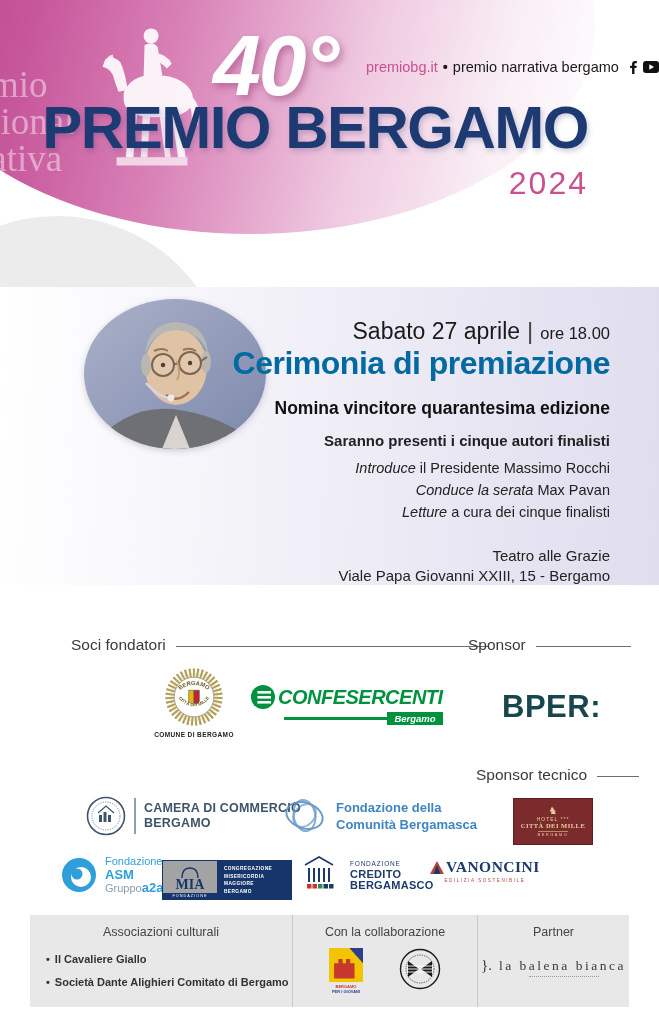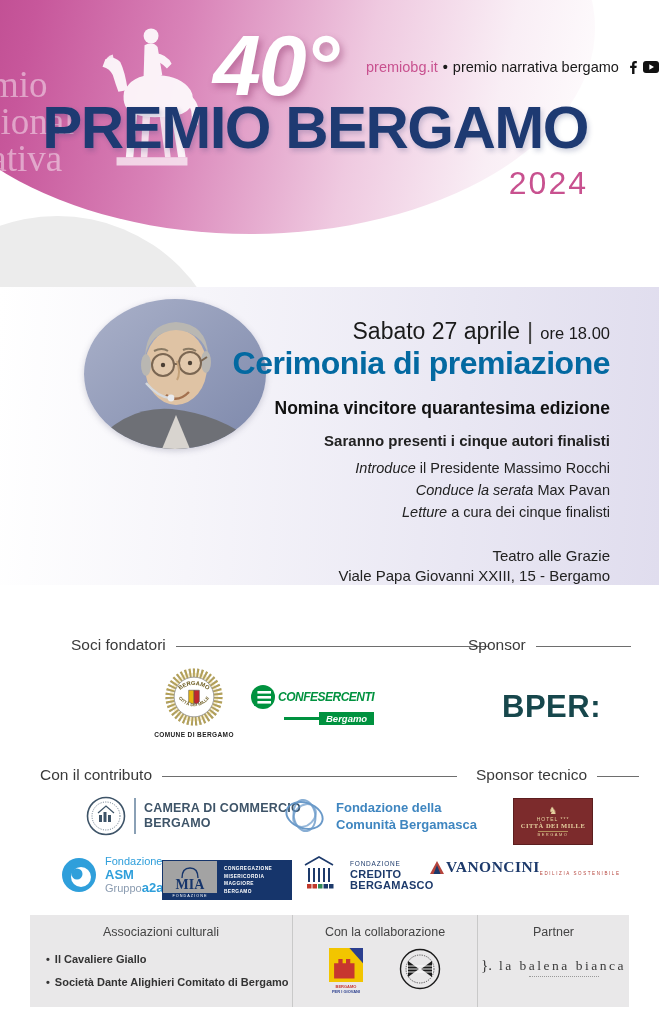--- a/index.html
+++ b/index.html
@@ -46,21 +46,21 @@
   
   .secrow{position:absolute;display:flex;align-items:flex-start;}
   .secrow .lbl{font-size:15.5px;color:#3a3a3a;white-space:nowrap;}
   .secrow .rule{flex:1;border-top:1.7px solid #6e6e6e;margin:10px 0 0 10px;}
   
   .logo{position:absolute;display:flex;align-items:center;}
   .comune{left:138px;top:666px;width:112px;flex-direction:column;}
   .comune .cap{font-size:6.5px;font-weight:bold;letter-spacing:.4px;color:#222;margin-top:3px;}
   .conf{left:250px;top:684px;flex-direction:column;align-items:flex-start;}
   .conf .row1{display:flex;align-items:center;gap:2px;}
-  .conf .name{color:#00923f;font-weight:bold;font-style:italic;font-size:12px;letter-spacing:-.5px;text-align:center;}
+  .conf .name{color:#00923f;font-weight:bold;font-style:italic;font-size:20px;letter-spacing:-.5px;text-align:center;}
   .conf .row2{display:flex;align-items:center;width:100%;margin-top:2px;}
   .conf .bar{flex:1;height:3px;background:#00923f;margin-left:34px;}
   .conf .city{background:#00923f;color:#fff;font-style:italic;font-size:9.5px;font-weight:bold;padding:1px 7px;}
   .bper{left:502px;top:689px;font-size:31px;font-weight:bold;color:#17474c;letter-spacing:.5px;}
   .camera{left:86px;top:796px;gap:8px;}
   .camera .vbar{width:2px;height:36px;background:#8aa0b5;}
   .camera .txt{font-size:12.5px;font-weight:bold;color:#3e5468;line-height:15px;letter-spacing:.2px;}
   .fcb{left:281px;top:792px;gap:8px;}
   .fcb .txt{font-size:13px;font-weight:bold;color:#3f86c0;line-height:17px;}
   .hotel{left:513px;top:798px;}
@@ -77,21 +77,21 @@
   .mia{left:162px;top:860px;}
   .mia .wbox{width:54px;height:38px;background:#a3a3a3;border:1px solid #16356b;display:flex;flex-direction:column;align-items:center;justify-content:flex-end;}
   .mia .name{font-family:"Liberation Serif",serif;font-weight:bold;font-size:14px;color:#16356b;line-height:13px;}
   .mia .sub{width:100%;background:#16356b;color:#fff;font-size:3.8px;letter-spacing:1px;text-align:center;padding:1px 0;margin-top:2px;}
   .mia .nbox{width:68px;height:40px;background:#16356b;color:#fff;display:flex;flex-direction:column;justify-content:center;
     padding-left:6px;font-size:4.8px;font-weight:bold;letter-spacing:.4px;line-height:7.5px;}
   .cred{left:303px;top:856px;gap:15px;}
   .cred .txt{color:#1d3a6b;line-height:11px;}
   .cred .f{font-size:6.5px;letter-spacing:.8px;}
   .cred .b{font-size:11px;font-weight:bold;letter-spacing:.3px;}
-  .van{left:430px;top:858px;flex-direction:row;align-items:flex-end;}
+  .van{left:430px;top:858px;flex-direction:column;align-items:center;}
   .van .row1{display:flex;align-items:center;gap:2px;}
   .van .name{font-family:"Liberation Serif",serif;font-weight:bold;font-size:15.5px;color:#1d3a6b;letter-spacing:.5px;}
   .van .tag{font-size:4.5px;letter-spacing:1.6px;color:#b5443c;margin-top:2px;}
   
   .footer{position:absolute;left:30px;top:915px;width:599px;height:92px;background:#e9e8e9;display:flex;z-index:1;}
   .fcol{position:relative;}
   .fcol+.fcol{border-left:1px solid #c9c9c9;}
   .fcol .ft{font-size:12.5px;color:#444;text-align:center;margin-top:10px;}
   .c1{width:262px;}
   .c2{width:184px;}
@@ -263,24 +263,20 @@
       <span class="name">CONFESERCENTI</span>
     </div>
     <div class="row2">
       <div class="bar"></div>
       <span class="city">Bergamo</span>
     </div>
   </div>
 
   <div class="logo bper">BPER:</div>
 
-  <div class="secrow" style="left:40px;top:766px;width:417px;">
-    <span class="lbl">Con il contributo</span>
-    <div class="rule"></div>
-  </div>
   <div class="secrow" style="left:476px;top:766px;width:163px;">
     <span class="lbl">Sponsor tecnico</span>
     <div class="rule"></div>
   </div>
 
   <div class="logo camera">
     <svg width="40" height="40" viewBox="0 0 40 40">
       <circle cx="20" cy="20" r="18.5" fill="#fff" stroke="#3e5468" stroke-width="1.6"></circle>
       <circle cx="20" cy="20" r="14" fill="none" stroke="#3e5468" stroke-width=".8" stroke-dasharray="1 1.4"></circle>
       <path d="M13 26 v-7 h3 v7 z M17.5 26 v-10 h3 v10 z M22 26 v-7 h3 v7 z" fill="#3e5468"></path>

